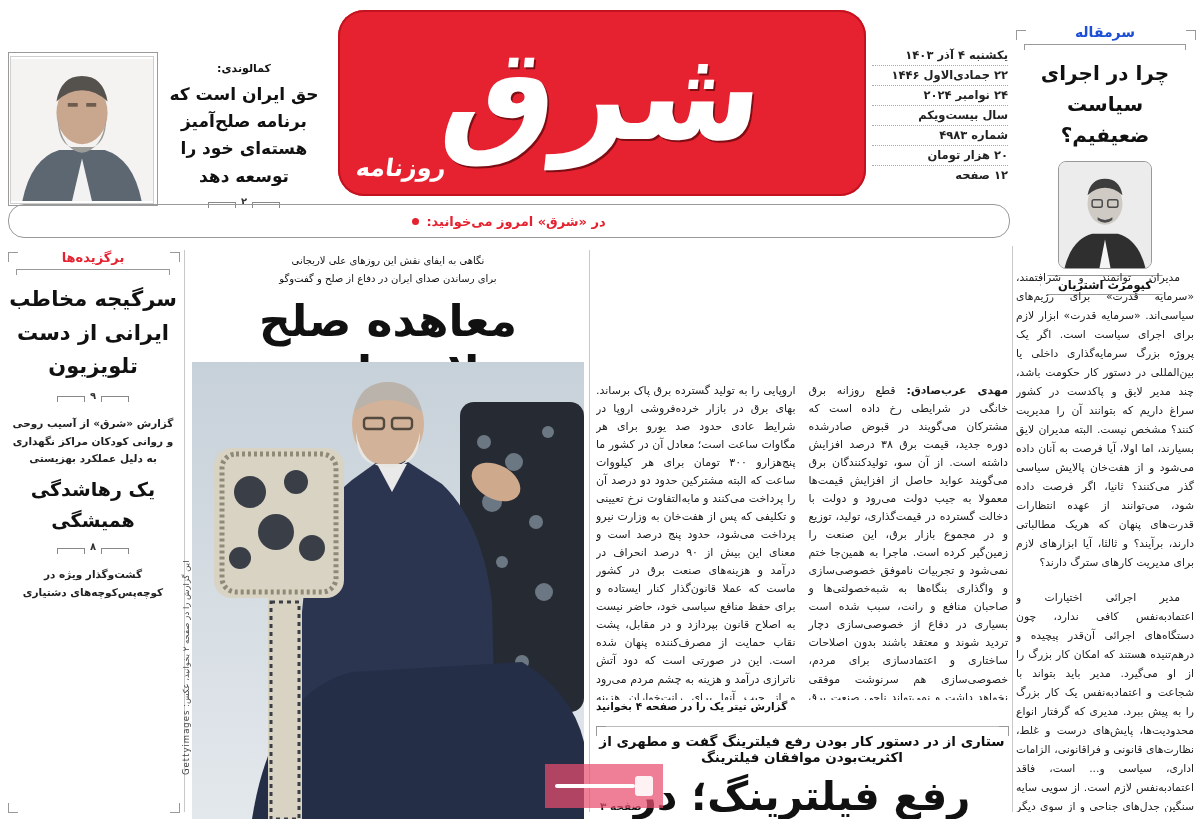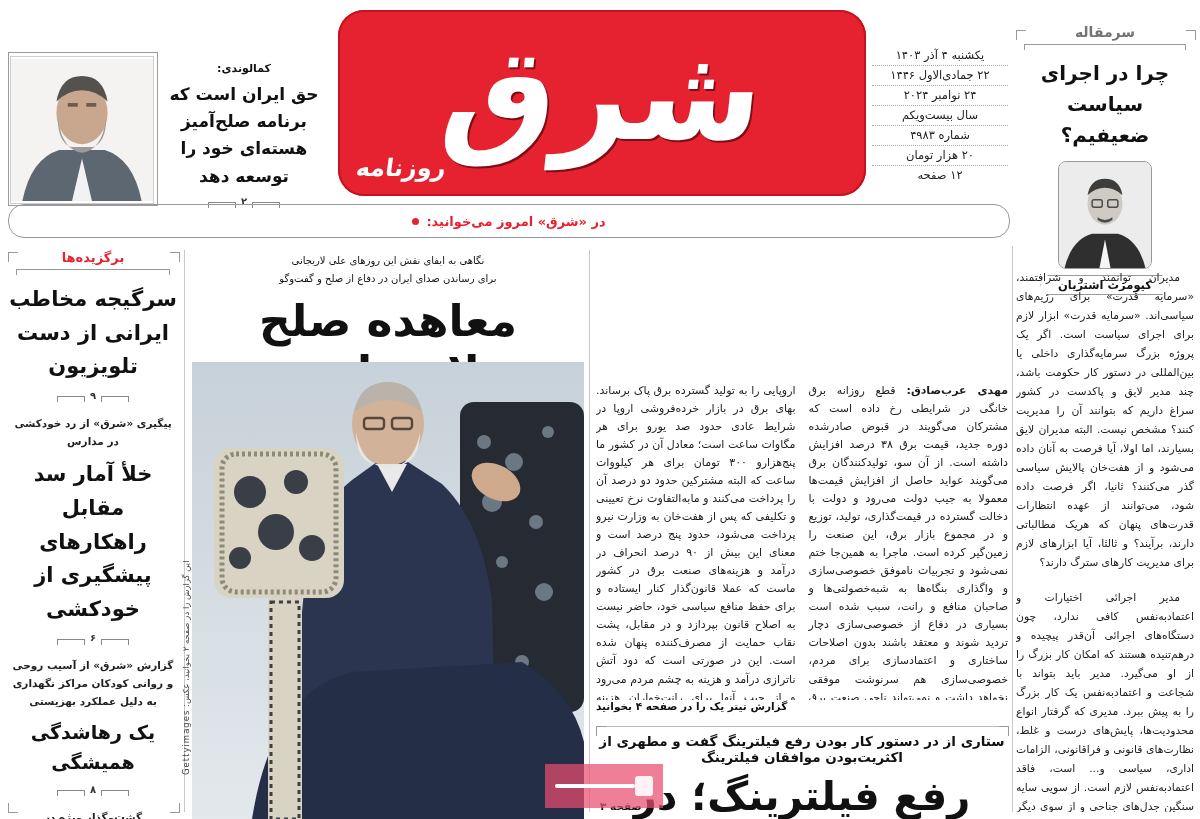--- a/index.html
+++ b/index.html
@@ -17,39 +17,39 @@
   .cm.br{border-bottom:1px solid #999;border-right:1px solid #999;}
 
   
   .logo{left:338px;top:10px;width:528px;height:186px;background:#e62230;border-radius:26px;
         display:flex;align-items:center;justify-content:center;box-shadow:inset 0 0 0 2px #c41320;}
   .logo .big{color:#fff;font-size:128px;font-weight:bold;transform:skewX(-6deg) translateY(-8px);
         text-shadow:2px 2px 0 #7e0d14;line-height:1;}
   .logo .sub{position:absolute;left:18px;bottom:14px;color:#fff;font-size:24px;font-weight:bold;
         transform:skewX(-8deg);}
   .dates{left:872px;top:46px;width:136px;}
-  .dates .row{font-size:11.5px;font-weight:normal;color:#222;text-align:center;
+  .dates .row{font-size:11.5px;font-weight:bold;color:#222;
         padding:2px 0 3px;border-bottom:1px dotted #aaa;}
   .dates .row:last-child{border-bottom:none;}
 
   
   .kphoto{left:8px;top:52px;width:142px;height:146px;border:1px solid #9a9a9a;background:#fff;padding:3px;}
   .kphoto .inner{width:100%;height:100%;border:1px solid #cfcfcf;overflow:hidden;}
   .ktext{left:152px;top:62px;width:184px;text-align:center;}
   .ktext .by{font-size:11px;font-weight:bold;margin-bottom:6px;}
   .ktext .q{font-size:17px;font-weight:bold;line-height:1.6;}
 
   
   .pm{display:flex;align-items:center;justify-content:center;gap:5px;margin-top:10px;}
   .pm .line{width:26px;height:5px;border-top:1px solid #888;border-right:1px solid #888;border-left:1px solid #888;}
   .pm .num{font-size:10px;font-weight:bold;color:#333;transform:translateY(-4px);}
 
   
   .ed{left:1016px;top:24px;width:178px;}
-  .ed .sec{color:#737373;font-size:14px;font-weight:bold;text-align:center;letter-spacing:4px;}
+  .ed .sec{color:#1d4ed8;font-size:14px;font-weight:bold;text-align:center;letter-spacing:4px;}
   .brk{height:5px;border-top:1px solid #999;border-right:1px solid #999;border-left:1px solid #999;margin:4px 8px 8px;}
   .ed .hl{font-size:20px;font-weight:bold;text-align:center;line-height:1.55;margin:2px 4px 10px;}
   .ed .photo{width:92px;height:106px;margin:0 auto;border:1px solid #999;border-radius:8px;overflow:hidden;background:#eee;}
   .ed .badge{width:120px;margin:6px auto 0;border:1px solid #999;font-size:11.5px;font-weight:bold;
       text-align:center;padding:2px 4px;clip-path:polygon(6% 0,94% 0,100% 50%,94% 100%,6% 100%,0 50%);background:#fff;}
   .edbody{left:1016px;top:252px;width:178px;height:560px;overflow:hidden;
       font-size:10.8px;line-height:1.76;text-align:justify;color:#1c1c1c;}
   .edbody p{margin:16px 0 2px;text-indent:14px;}
 
   
@@ -183,29 +183,20 @@
 
     <div>
       <div class="h1">سرگیجه مخاطب ایرانی از دست تلویزیون</div>
       <div class="pm">
         <span class="line"></span>
           <span class="num">۹</span>
           <span class="line"></span>
       </div>
     </div>
 
-    <div>
-      <div class="kick">پیگیری «شرق» از رد خودکشی در مدارس</div>
-      <div class="h1">خلأ آمار سد مقابل راهکارهای پیشگیری از خودکشی</div>
-      <div class="pm">
-        <span class="line"></span>
-          <span class="num">۶</span>
-          <span class="line"></span>
-      </div>
-    </div>
 
     <div>
       <div class="kick">گزارش «شرق» از آسیب روحی و روانی کودکان مراکز نگهداری به دلیل عملکرد بهزیستی</div>
       <div class="h2">یک رهاشدگی همیشگی</div>
       <div class="pm">
         <span class="line"></span>
           <span class="num">۸</span>
           <span class="line"></span>
       </div>
     </div>

